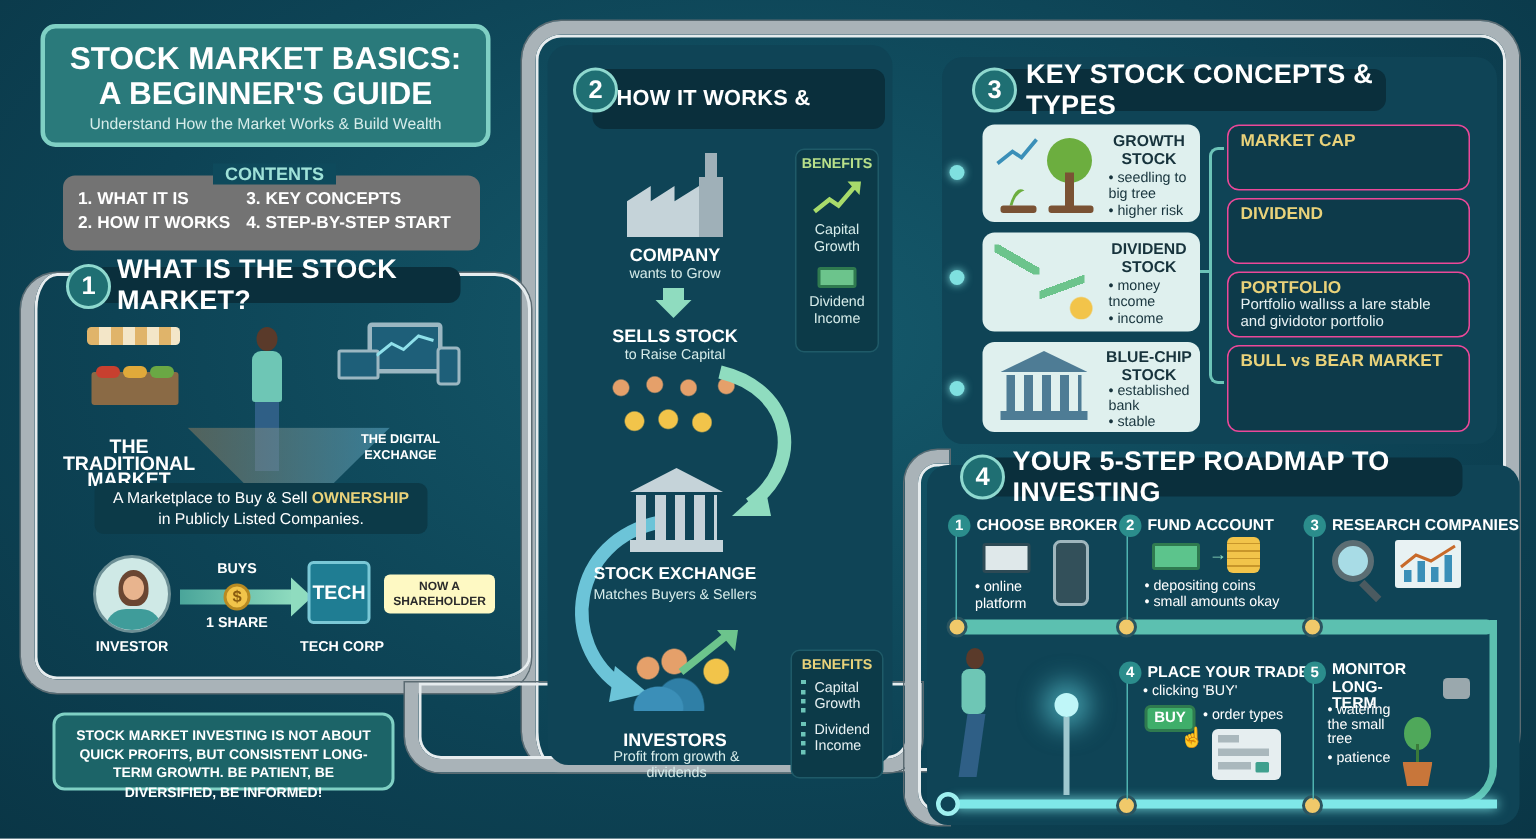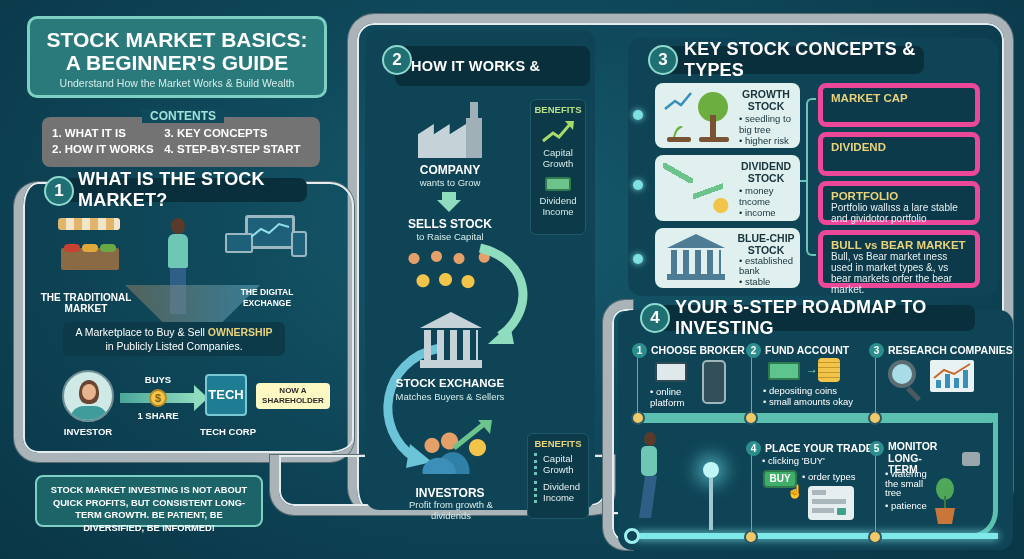--- a/index.html
+++ b/index.html
@@ -7,21 +7,21 @@
 body{background:#0e4a5c;background:radial-gradient(ellipse at 50% 40%,#155a6c 0%,#0d4355 60%,#0a3646 100%);font-family:"Liberation Sans",sans-serif;color:#fff;position:relative}
 .abs{position:absolute}
 .road{position:absolute;border:9px solid #a9b3b8;box-shadow:inset 0 0 0 2px #e6ecee,0 0 0 1px #5b6b72}
 .panel{position:absolute;background:#10475a;border-radius:14px}
 .hdr{position:absolute;background:#0a2f3c;border-radius:8px;font-weight:bold;font-size:18px;color:#fff;display:flex;align-items:center;letter-spacing:.2px}
 .num{position:absolute;width:30px;height:30px;border-radius:50%;background:#1f6f73;border:2px solid #8fd9cf;color:#fff;font-weight:bold;font-size:17px;display:flex;align-items:center;justify-content:center}
 .c{text-align:center}
 .b{font-weight:bold}
 .gold{color:#e9d27a}
 .card{position:absolute;background:#dff0ee;border-radius:8px;color:#17333c}
-.concept{position:absolute;background:#0d3a4a;border:5px solid #ec4899;border-radius:8px;padding:4px 8px}
+.concept{position:absolute;background:#0d3a4a;border:1px solid #ec4899;border-radius:8px;padding:4px 8px}
 .concept .t{color:#e9d27a;font-weight:bold;font-size:11.5px}
 .concept .d{color:#e6f0f2;font-size:10px;line-height:11px}
 .small{font-size:9.5px;line-height:11px}
 .dot{position:absolute;width:10px;height:10px;border-radius:50%;background:#7fe0e0;box-shadow:0 0 6px #7fe0e0}
 .ydot{position:absolute;width:14px;height:14px;border-radius:50%;background:#f0c96a;border:2px solid #2b5560}
 .step-num{display:inline-flex;width:15px;height:15px;border-radius:50%;background:#2b8d8c;color:#fff;font-size:10px;font-weight:bold;align-items:center;justify-content:center;margin-right:4px}
 </style>
 </head>
 <body>
 
@@ -52,21 +52,21 @@
 </div>
 <div class="num" style="left:44px;top:176px">1</div>
 
 <div class="abs" style="left:58px;top:218px;width:65px;height:62px">
   <div style="position:absolute;left:0;top:0;width:62px;height:12px;background:repeating-linear-gradient(90deg,#e0b46a 0 8px,#f3e6c8 8px 16px);border-radius:3px"></div>
   <div style="position:absolute;left:3px;top:30px;width:58px;height:22px;background:#8a6a45;border-radius:2px"></div>
   <div style="position:absolute;left:6px;top:26px;width:16px;height:8px;background:#c8402f;border-radius:4px"></div>
   <div style="position:absolute;left:24px;top:26px;width:16px;height:8px;background:#e0a93a;border-radius:4px"></div>
   <div style="position:absolute;left:42px;top:26px;width:16px;height:8px;background:#6aa844;border-radius:4px"></div>
 </div>
-<div class="abs c b" style="left:38px;top:292px;width:96px;font-size:10px;line-height:11px">THE TRADITIONAL MARKET</div>
+<div class="abs c b" style="left:38px;top:292px;width:96px;font-size:13px;line-height:11px">THE TRADITIONAL MARKET</div>
 
 <div class="abs" style="left:164px;top:218px;width:28px;height:100px">
   <div style="position:absolute;left:7px;top:0;width:14px;height:16px;border-radius:50%;background:#5a3a2a"></div>
   <div style="position:absolute;left:4px;top:16px;width:20px;height:34px;background:#6ec6b5;border-radius:6px 6px 2px 2px"></div>
   <div style="position:absolute;left:6px;top:50px;width:16px;height:46px;background:#2f5f86"></div>
 </div>
 
 <div class="abs" style="left:125px;top:285px;width:135px;height:40px;background:linear-gradient(90deg,#8a7a60,#5aa6c4);clip-path:polygon(0 0,40% 0,60% 0,100% 0,70% 100%,30% 100%);opacity:.55"></div>
 
 <div class="abs" style="left:225px;top:215px;width:88px;height:58px">
@@ -209,21 +209,20 @@
 </div>
 <div class="concept" style="left:818px;top:132px;width:162px;height:44px">
   <div class="t">DIVIDEND</div>
 </div>
 <div class="concept" style="left:818px;top:181px;width:162px;height:44px">
   <div class="t">PORTFOLIO</div>
   <div class="d">Portfolio wallıss a lare stable and gividotor portfolio</div>
 </div>
 <div class="concept" style="left:818px;top:230px;width:162px;height:58px">
   <div class="t"><span>BULL vs </span><span>BEAR MARKET</span></div>
-  <div class="d">Bull, vs Bear market ıness used in market types &amp;, vs bear markets orfer the bear market.</div>
 </div>
 
 <div class="panel" style="left:618px;top:310px;width:395px;height:240px;background:#0f4456"></div>
 <div class="hdr" style="left:655px;top:305px;width:320px;height:26px;padding-left:20px">
   <span>YOUR 5-STEP ROADMAP TO INVESTING</span>
 </div>
 <div class="num" style="left:640px;top:303px">4</div>
 
 <div class="abs" style="left:636px;top:413px;width:360px;height:10px;background:#5cc0b0;border-radius:5px"></div>
 <div class="abs" style="left:630px;top:413px;width:368px;height:126px;border:5px solid #5cc0b0;border-left:none;border-top:none;border-radius:0 0 28px 0"></div>

